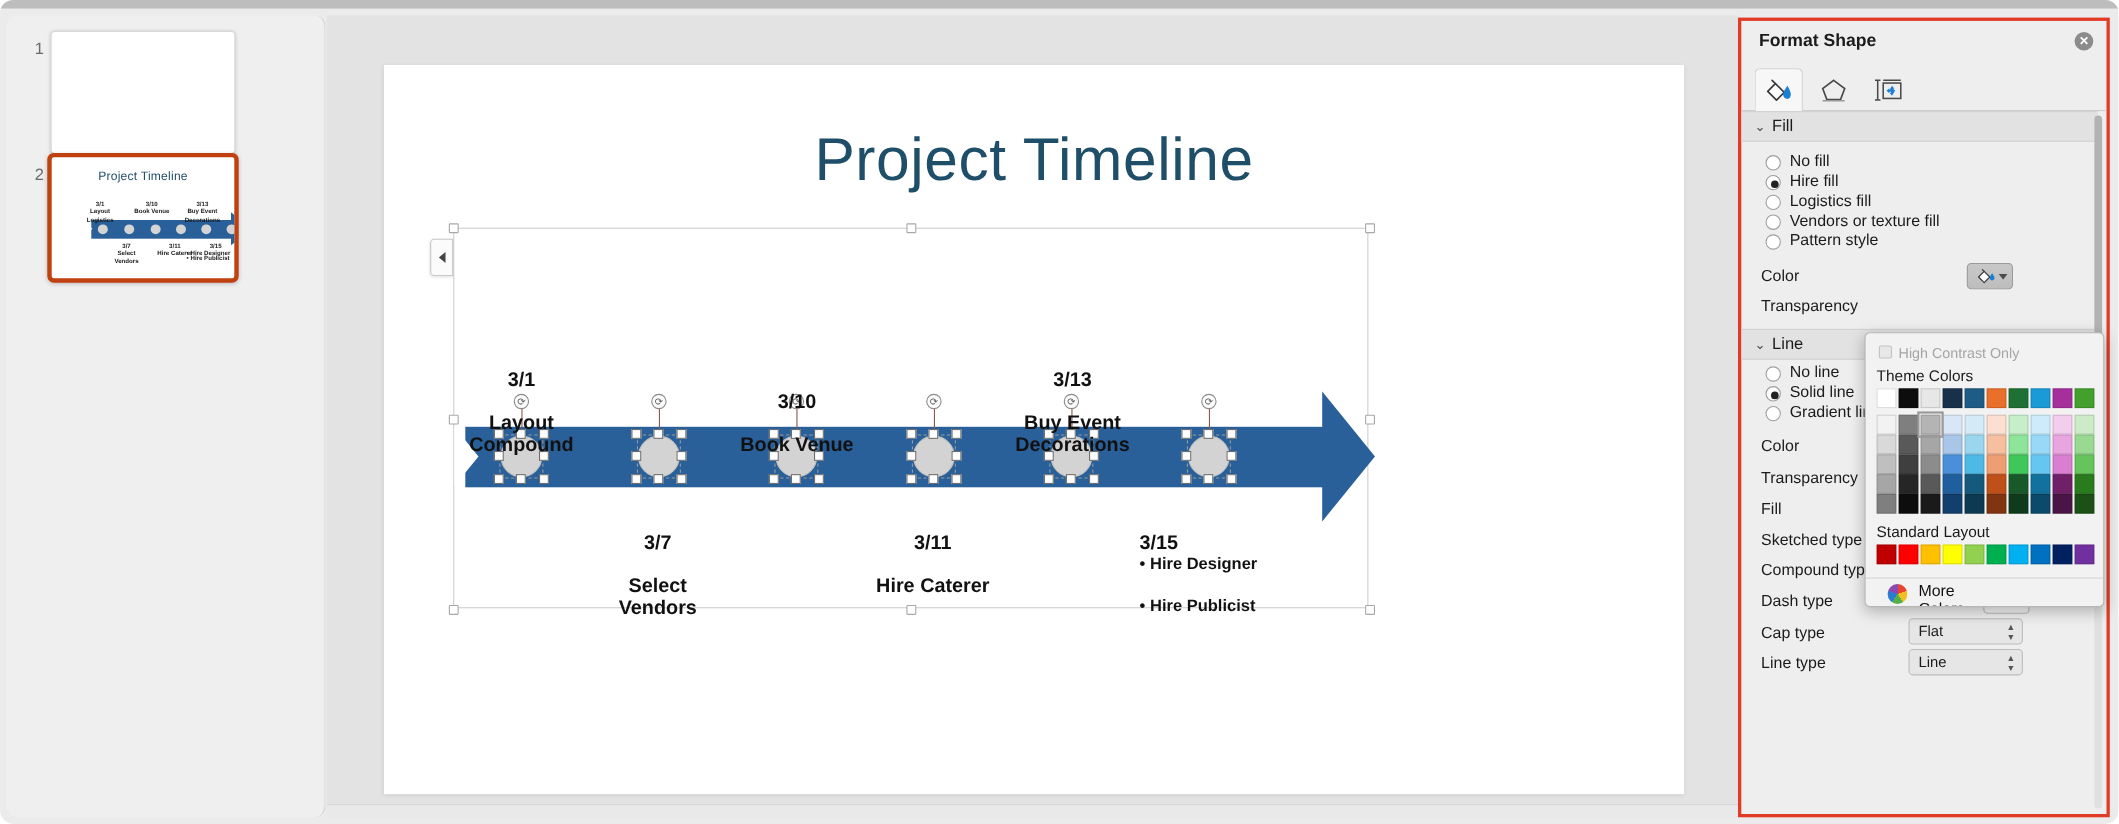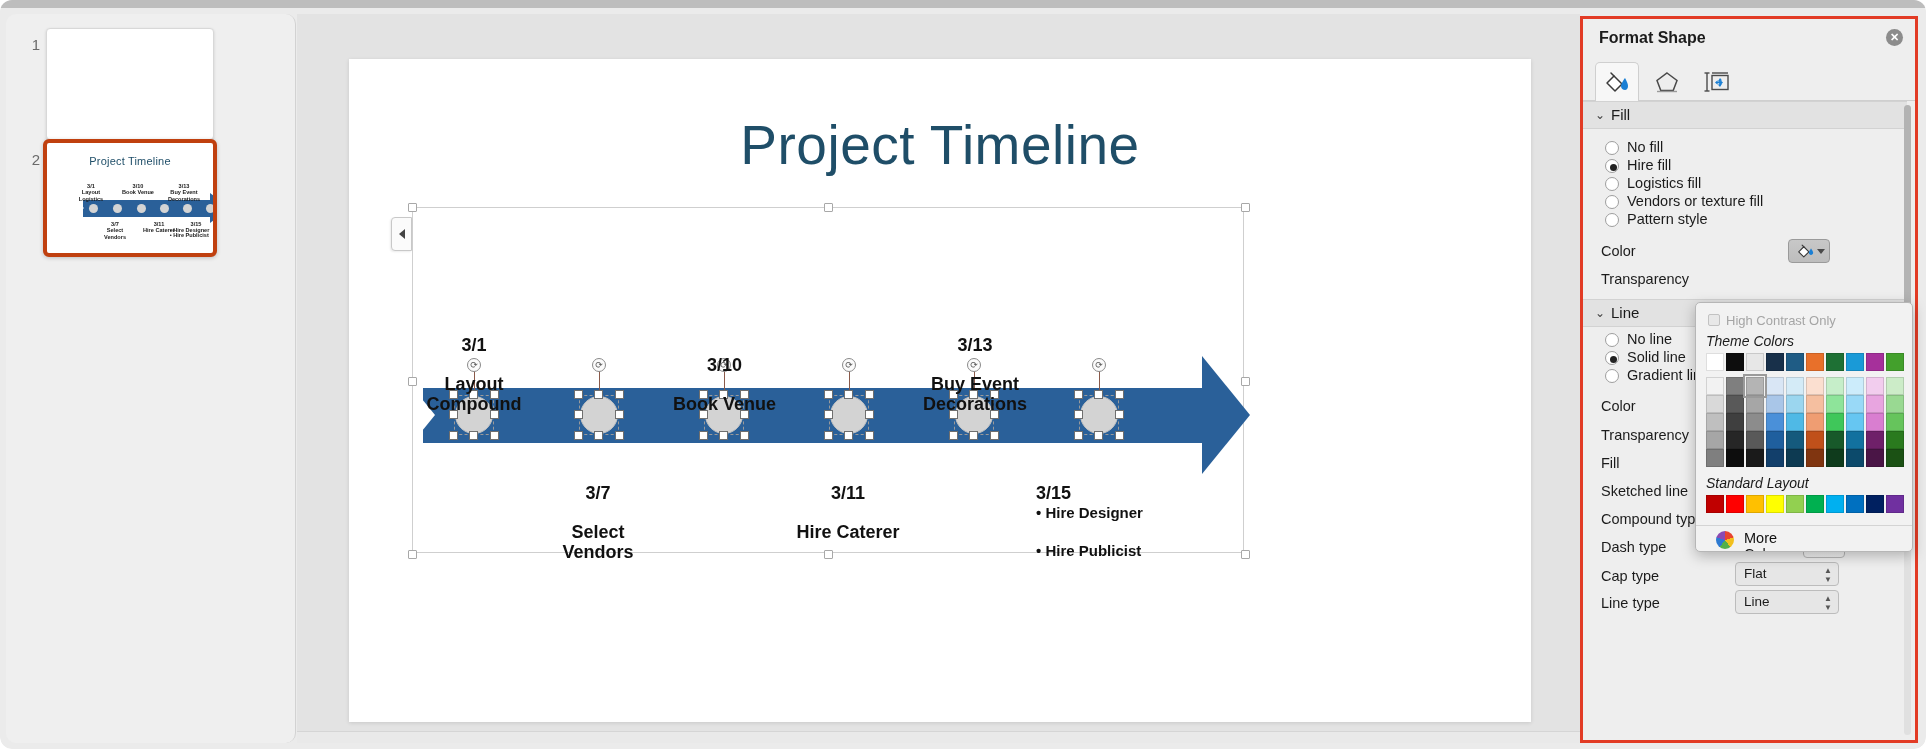--- a/index.html
+++ b/index.html
@@ -340,21 +340,21 @@
     position: absolute; left: 0; top: 1px;
     width: 12px; height: 12px;
     background: #e8e8e8; border: 1px solid #c2c2c2; border-radius: 2px;
   }
   #hc-row .lb {
     position: absolute; left: 18px; top: 0;
     font-size: 13px; color: #a5a5a5; white-space: nowrap;
   }
   .pop-head {
     position: absolute; left: 10px;
-    font-size: 14px; color: #1b1b1b; font-weight: 400; font-style: italic;
+    font-size: 14px; color: #1b1b1b; font-weight: 400;
   }
   .swatch-grid { position: absolute; }
   .sw {
     position: absolute; width: 18px; height: 18px;
     border: 1px solid rgba(0,0,0,.13);
   }
   .sw.sel { outline: 2px solid #9a9a9a; outline-offset: 1px; z-index: 4; }
   #more-colors-sep {
     position: absolute; left: 0; width: 218px; height: 1px; background: #d4d4d4;
   }
@@ -667,21 +667,21 @@
           <span class="lb">Color</span>
         </div>
         <div class="prop-row" style="top:325px;">
           <span class="lb">Transparency</span>
         </div>
         <div class="prop-row" style="top:353px;">
           <span class="lb">Fill</span>
         </div>
 
         <div class="prop-row" style="top:381px;">
-          <span class="lb">Sketched line</span>
+          <span class="lb">Sketched type</span>
         </div>
         <div class="ctl-btn" style="left:220px; top:377px;">
           <svg width="22" height="12" viewBox="0 0 24 12" style="margin-right:6px;">
             <path d="M1 7 q2 -5 4 0 t4 0 t4 0 t4 0 t4 0" fill="none" stroke="#2a2a2a" stroke-width="1.2"></path>
           </svg>
           <span class="caret"></span>
         </div>
 
         <div class="prop-row" style="top:409px;">
           <span class="lb">Compound type</span>

